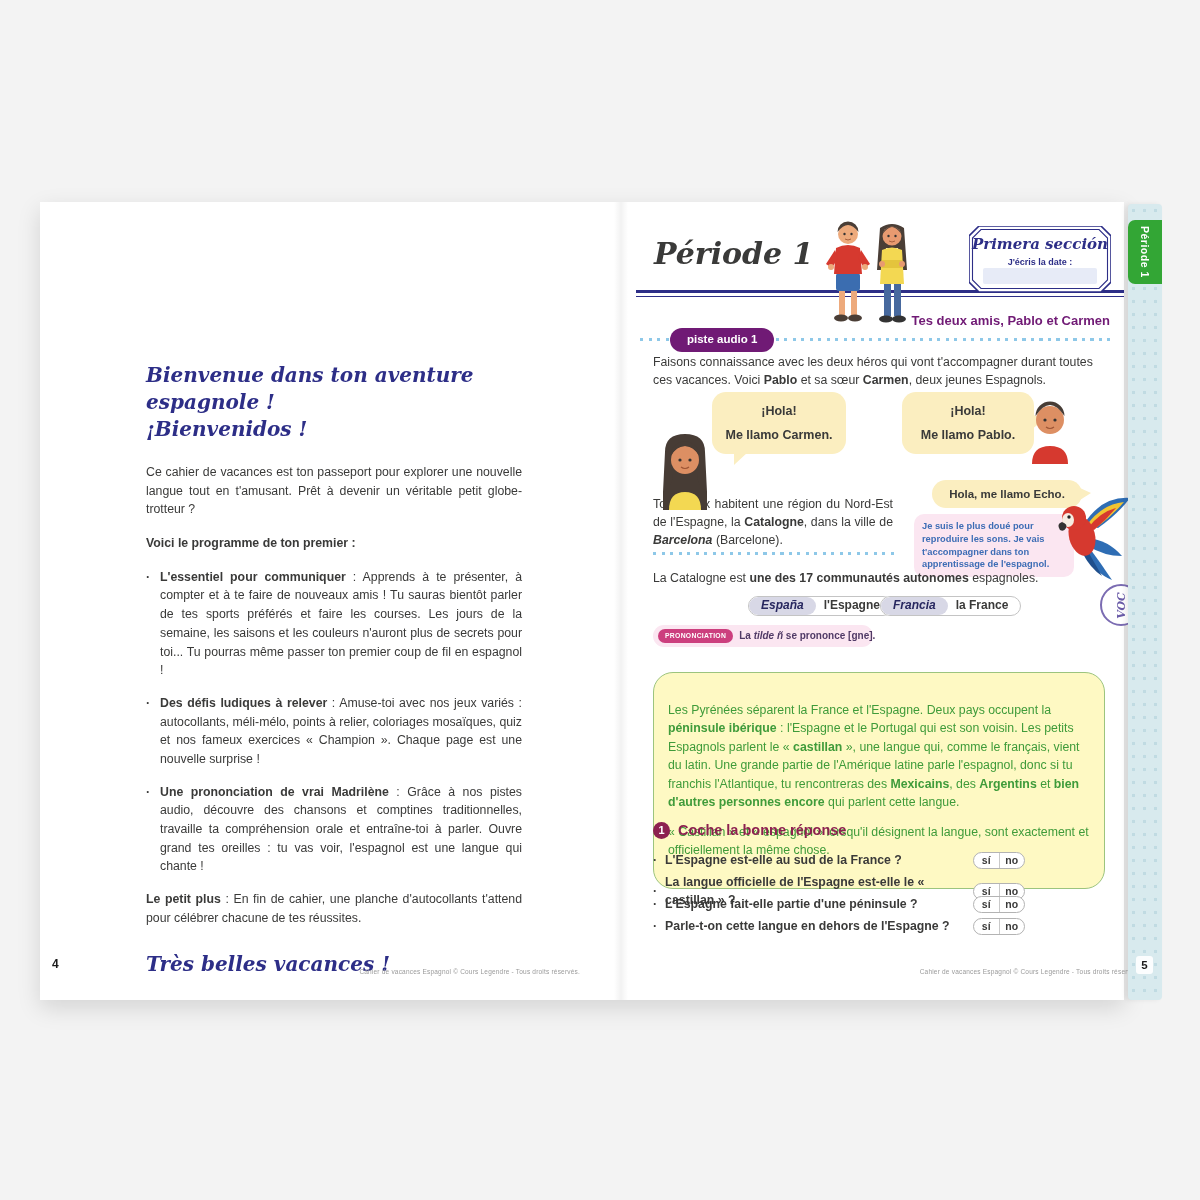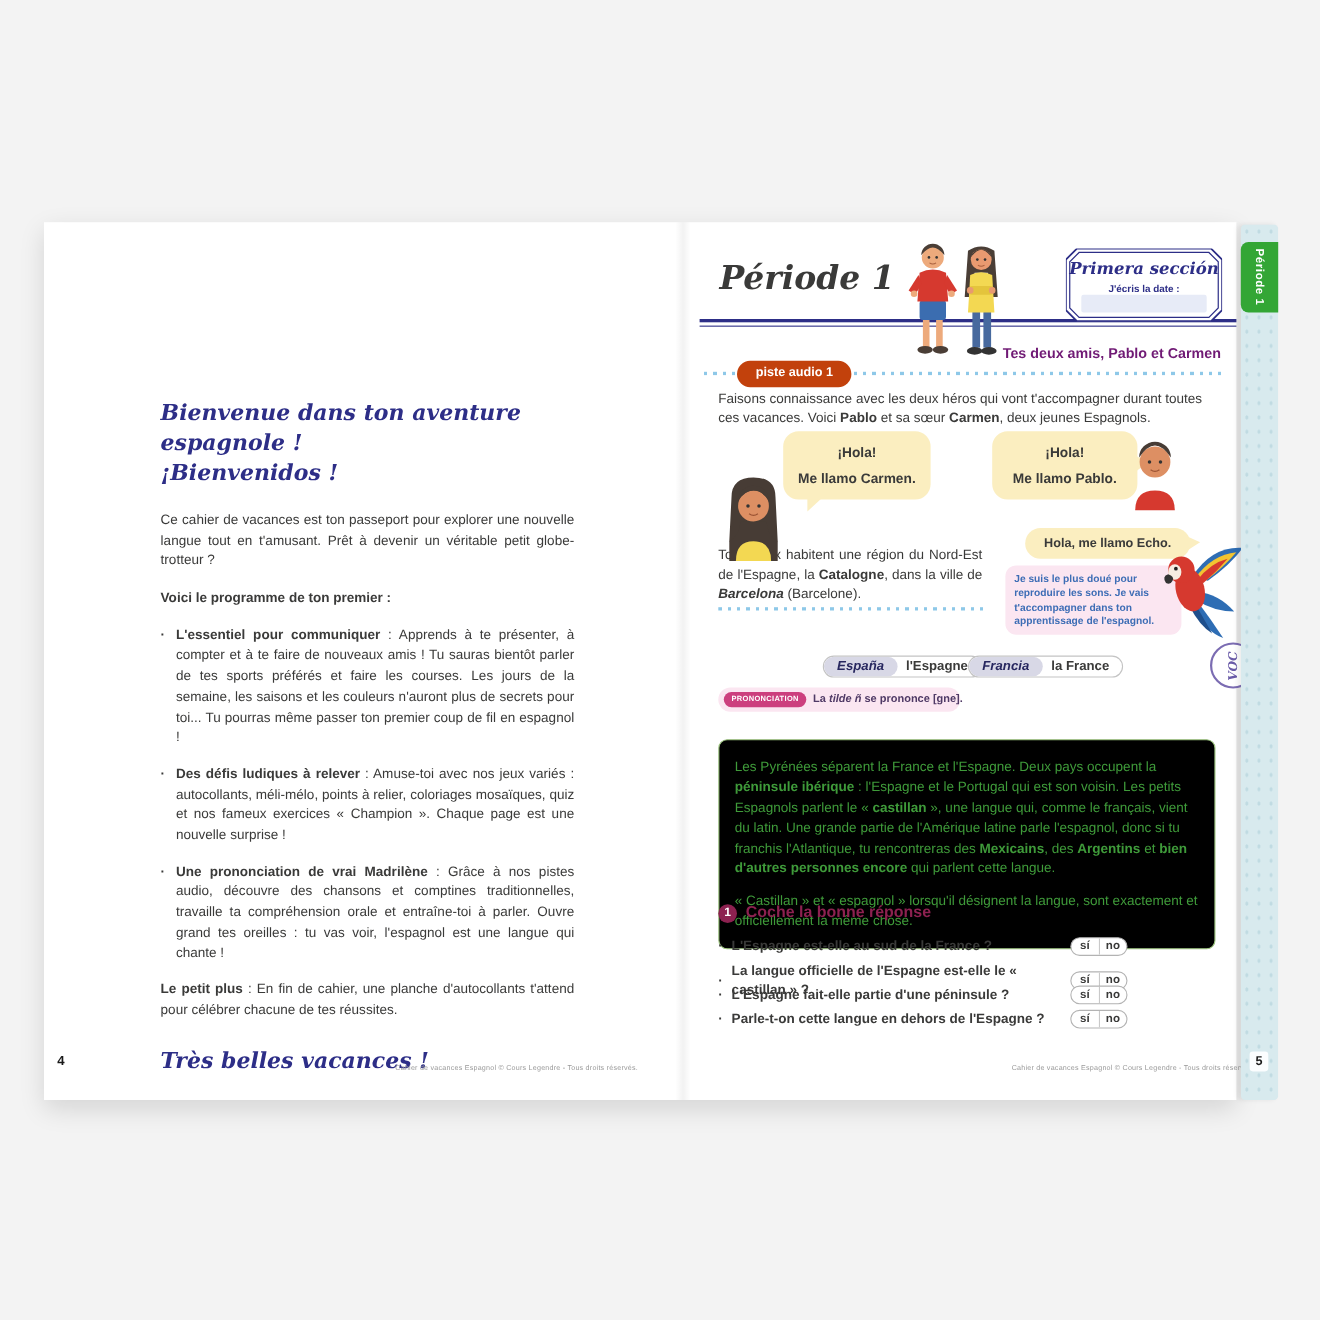--- a/index.html
+++ b/index.html
@@ -38,21 +38,21 @@
                            font-size:15px; font-weight:600; }
   .section-box .sb-label { position:absolute; left:0; top:30px; width:100%; text-align:center;
                            font-size:9px; font-weight:bold; color:#2d2e87; }
   .section-box .sb-input { position:absolute; left:14px; top:42px; width:114px; height:16px;
                            background:#e7ebf7; border-radius:2px; }
   .friends-caption { left:610px; top:110px; width:460px; text-align:right;
                      color:#701a75; font-weight:bold; font-size:13px; }
   .dotted { height:3px;
             background-image:repeating-linear-gradient(90deg,#8ec8e8 0 3px, transparent 3px 8.5px); }
   .audio-line { left:600px; top:136px; width:470px; }
-  .audio-pill { left:630px; top:126px; background:#c2410c; color:#fff; font-weight:bold;
+  .audio-pill { left:630px; top:126px; background:#701a75; color:#fff; font-weight:bold;
                 font-size:11.5px; padding:3px 17px 4px; border-radius:999px; z-index:2; }
   .rp-intro { left:613px; top:152px; width:458px; }
 
   .bubble { background:#fbeec0; border-radius:14px; text-align:center; }
   .bubble .tail { position:absolute; width:0; height:0; }
   .bubble-carmen { left:672px; top:190px; width:134px; height:62px; padding-top:10px; }
   .bubble-carmen .tail { left:22px; bottom:-11px; border-top:13px solid #fbeec0;
                          border-right:14px solid transparent; }
   .bubble-pablo { left:862px; top:190px; width:132px; height:62px; padding-top:10px; }
   .bubble-pablo .tail { right:-10px; top:22px; border-left:12px solid #fbeec0;
@@ -84,22 +84,22 @@
   .vocab-pill .fr { padding:0 12px 0 8px; display:flex; align-items:center; font-weight:600; }
   .pill-1 { left:708px; } .pill-2 { left:840px; }
 
   .pronon { left:613px; top:423px; width:220px; height:22px; background:#fbe6f1; border-radius:11px;
             display:flex; align-items:center; gap:6px; padding:0 8px 0 5px; }
   .pronon .badge { background:#cc3f7e; color:#fff; font-size:6.8px; font-weight:bold;
                    letter-spacing:0.3px; border-radius:999px; padding:2.5px 7px; }
   .pronon .txt { font-size:10px; color:#503a66; font-weight:600; white-space:nowrap; }
   .pronon .txt em { font-weight:800; }
 
-  .green-box { left:613px; top:470px; width:452px; background:#000000; border:1px solid #9cc47e;
-               border-radius:8px; padding:15px 14px; color:#3f9b3a; font-size:12.3px; line-height:1.5; }
+  .green-box { left:613px; top:470px; width:452px; background:#fef9c3; border:1px solid #9cc47e;
+               border-radius:20px; padding:28px 14px; color:#3f9b3a; font-size:12.3px; line-height:1.5; }
   .green-box p { text-align:left; }
   .green-box .p2 { margin-top:11px; }
   .green-box b { font-weight:800; }
 
   .exercise-head { left:613px; top:618px; display:flex; align-items:center; gap:8px; }
   .exercise-head .num { width:17px; height:17px; border-radius:50%; background:#8d2150; color:#fff;
                         font-size:11px; font-weight:bold; display:flex; align-items:center;
                         justify-content:center; }
   .exercise-head .ttl { color:#8d2150; font-weight:800; font-size:14.5px; }
 
@@ -268,20 +268,21 @@
       <path d="M32 60 Q40 74 48 88 Q36 80 28 64 Z" fill="#1f4f8c"></path>
 
       <ellipse cx="28" cy="48" rx="13" ry="20" transform="rotate(-14 28 48)" fill="#d6392f"></ellipse>
 
       <circle cx="20" cy="30" r="12" fill="#d6392f"></circle>
       <ellipse cx="14" cy="32" rx="6" ry="7" fill="#f6ede2"></ellipse>
       <circle cx="15" cy="29" r="1.7" fill="#222"></circle>
       <path d="M8 34 Q2 36 6 42 Q10 44 12 40 Q14 36 8 34 Z" fill="#333"></path>
     </svg>
 
+    <p class="rp catalonia"><span>La Catalogne est </span><b>une des 17 communautés autonomes</b><span> espagnoles.</span></p>
 
     <div class="rp vocab-pill pill-1">
       <span class="es">España</span>
       <span class="fr">l'Espagne</span>
     </div>
     <div class="rp vocab-pill pill-2">
       <span class="es">Francia</span>
       <span class="fr">la France</span>
     </div>
 

